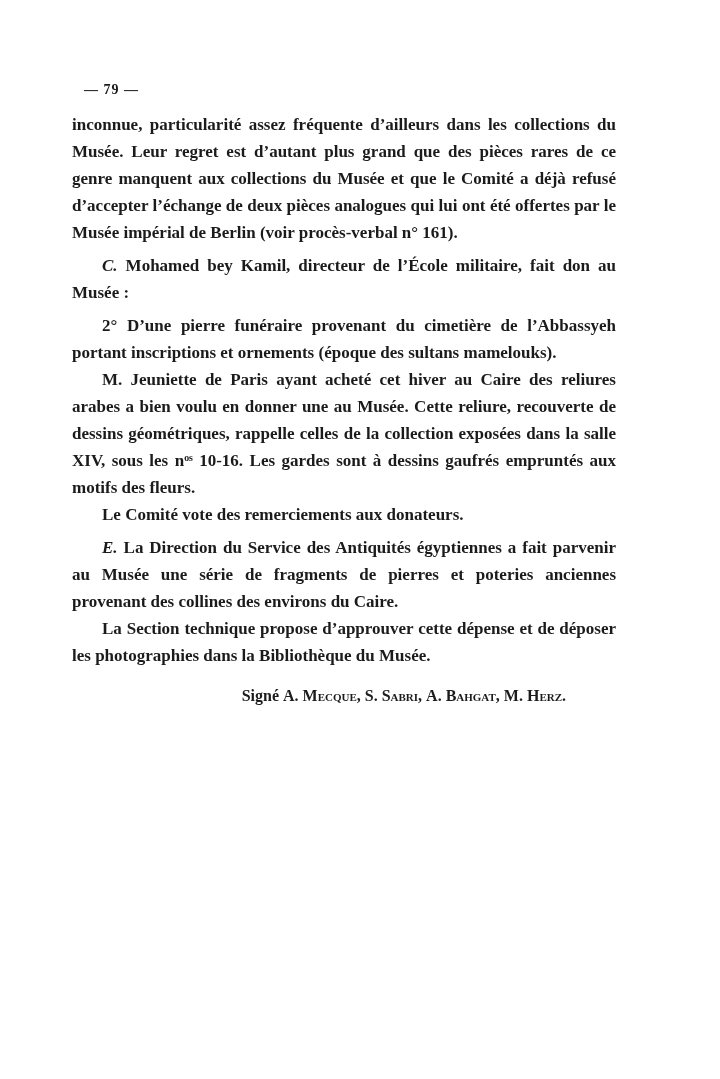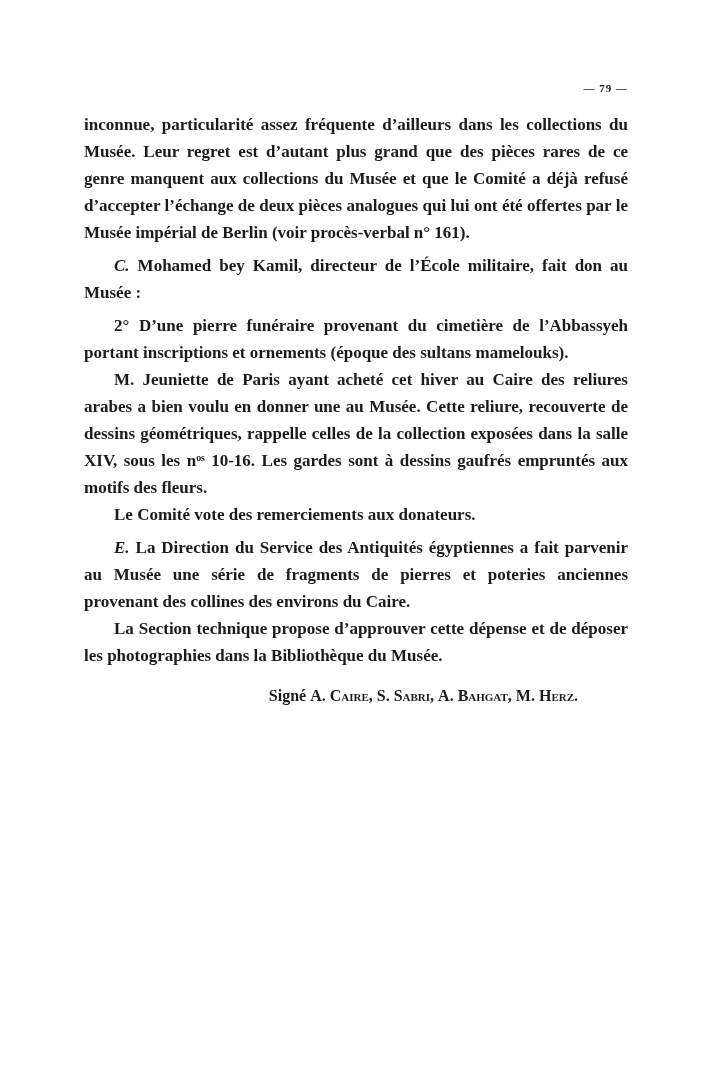--- a/index.html
+++ b/index.html
@@ -19,28 +19,28 @@
     width: 720px;
     height: 1079px;
     background: #ffffff;
     overflow: hidden;
   }
   .page-number {
     position: absolute;
     top: 82px;
     left: 84px;
     width: 544px;
-    text-align: right;
-    font-size: 11px;
+    text-align: left;
+    font-size: 14px;
     letter-spacing: 1px;
   }
   .body-text {
     position: absolute;
     top: 111px;
-    left: 84px;
+    left: 72px;
     width: 544px;
     font-size: 17px;
     line-height: 27px;
     text-align: justify;
   }
   .para {
     margin: 0;
     text-indent: 30px;
   }
   .para.noindent {
@@ -71,15 +71,15 @@
   <div class="body-text">
     <div>
         <p class="para noindent">inconnue, particularité assez fréquente d’ailleurs dans les collections du Musée. Leur regret est d’autant plus grand que des pièces rares de ce genre manquent aux collections du Musée et que le Comité a déjà refusé d’accepter l’échange de deux pièces analogues qui lui ont été offertes par le Musée impérial de Berlin (voir procès-verbal n° 161).</p>
         <p class="para gap-s"><em class="lead">C.</em> Mohamed bey Kamil, directeur de l’École militaire, fait don au Musée :</p>
         <p class="para gap-s">2° D’une pierre funéraire provenant du cimetière de l’Abbassyeh portant inscriptions et ornements (époque des sultans mamelouks).</p>
         <p class="para gap-l">M. Jeuniette de Paris ayant acheté cet hiver au Caire des reliures arabes a bien voulu en donner une au Musée. Cette reliure, recouverte de dessins géométriques, rappelle celles de la collection exposées dans la salle XIV, sous les nᵒˢ 10-16. Les gardes sont à dessins gaufrés empruntés aux motifs des fleurs.</p>
         <p class="para">Le Comité vote des remerciements aux donateurs.</p>
         <p class="para gap-s"><em class="lead">E.</em> La Direction du Service des Antiquités égyptiennes a fait parvenir au Musée une série de fragments de pierres et poteries anciennes provenant des collines des environs du Caire.</p>
         <p class="para">La Section technique propose d’approuver cette dépense et de déposer les photographies dans la Bibliothèque du Musée.</p>
       </div>
-    <div class="signature"><span>Signé </span><span class="sc">A. Caire</span>, <span class="sc">S. Sabri</span>, <span class="sc">A. Bahgat</span>, <span class="sc">M. Herz</span>.</div>
+    <div class="signature"><span>Signé </span><span class="sc">A. Mecque</span>, <span class="sc">S. Sabri</span>, <span class="sc">A. Bahgat</span>, <span class="sc">M. Herz</span>.</div>
   </div>
 </div>
 
 </body></html>

